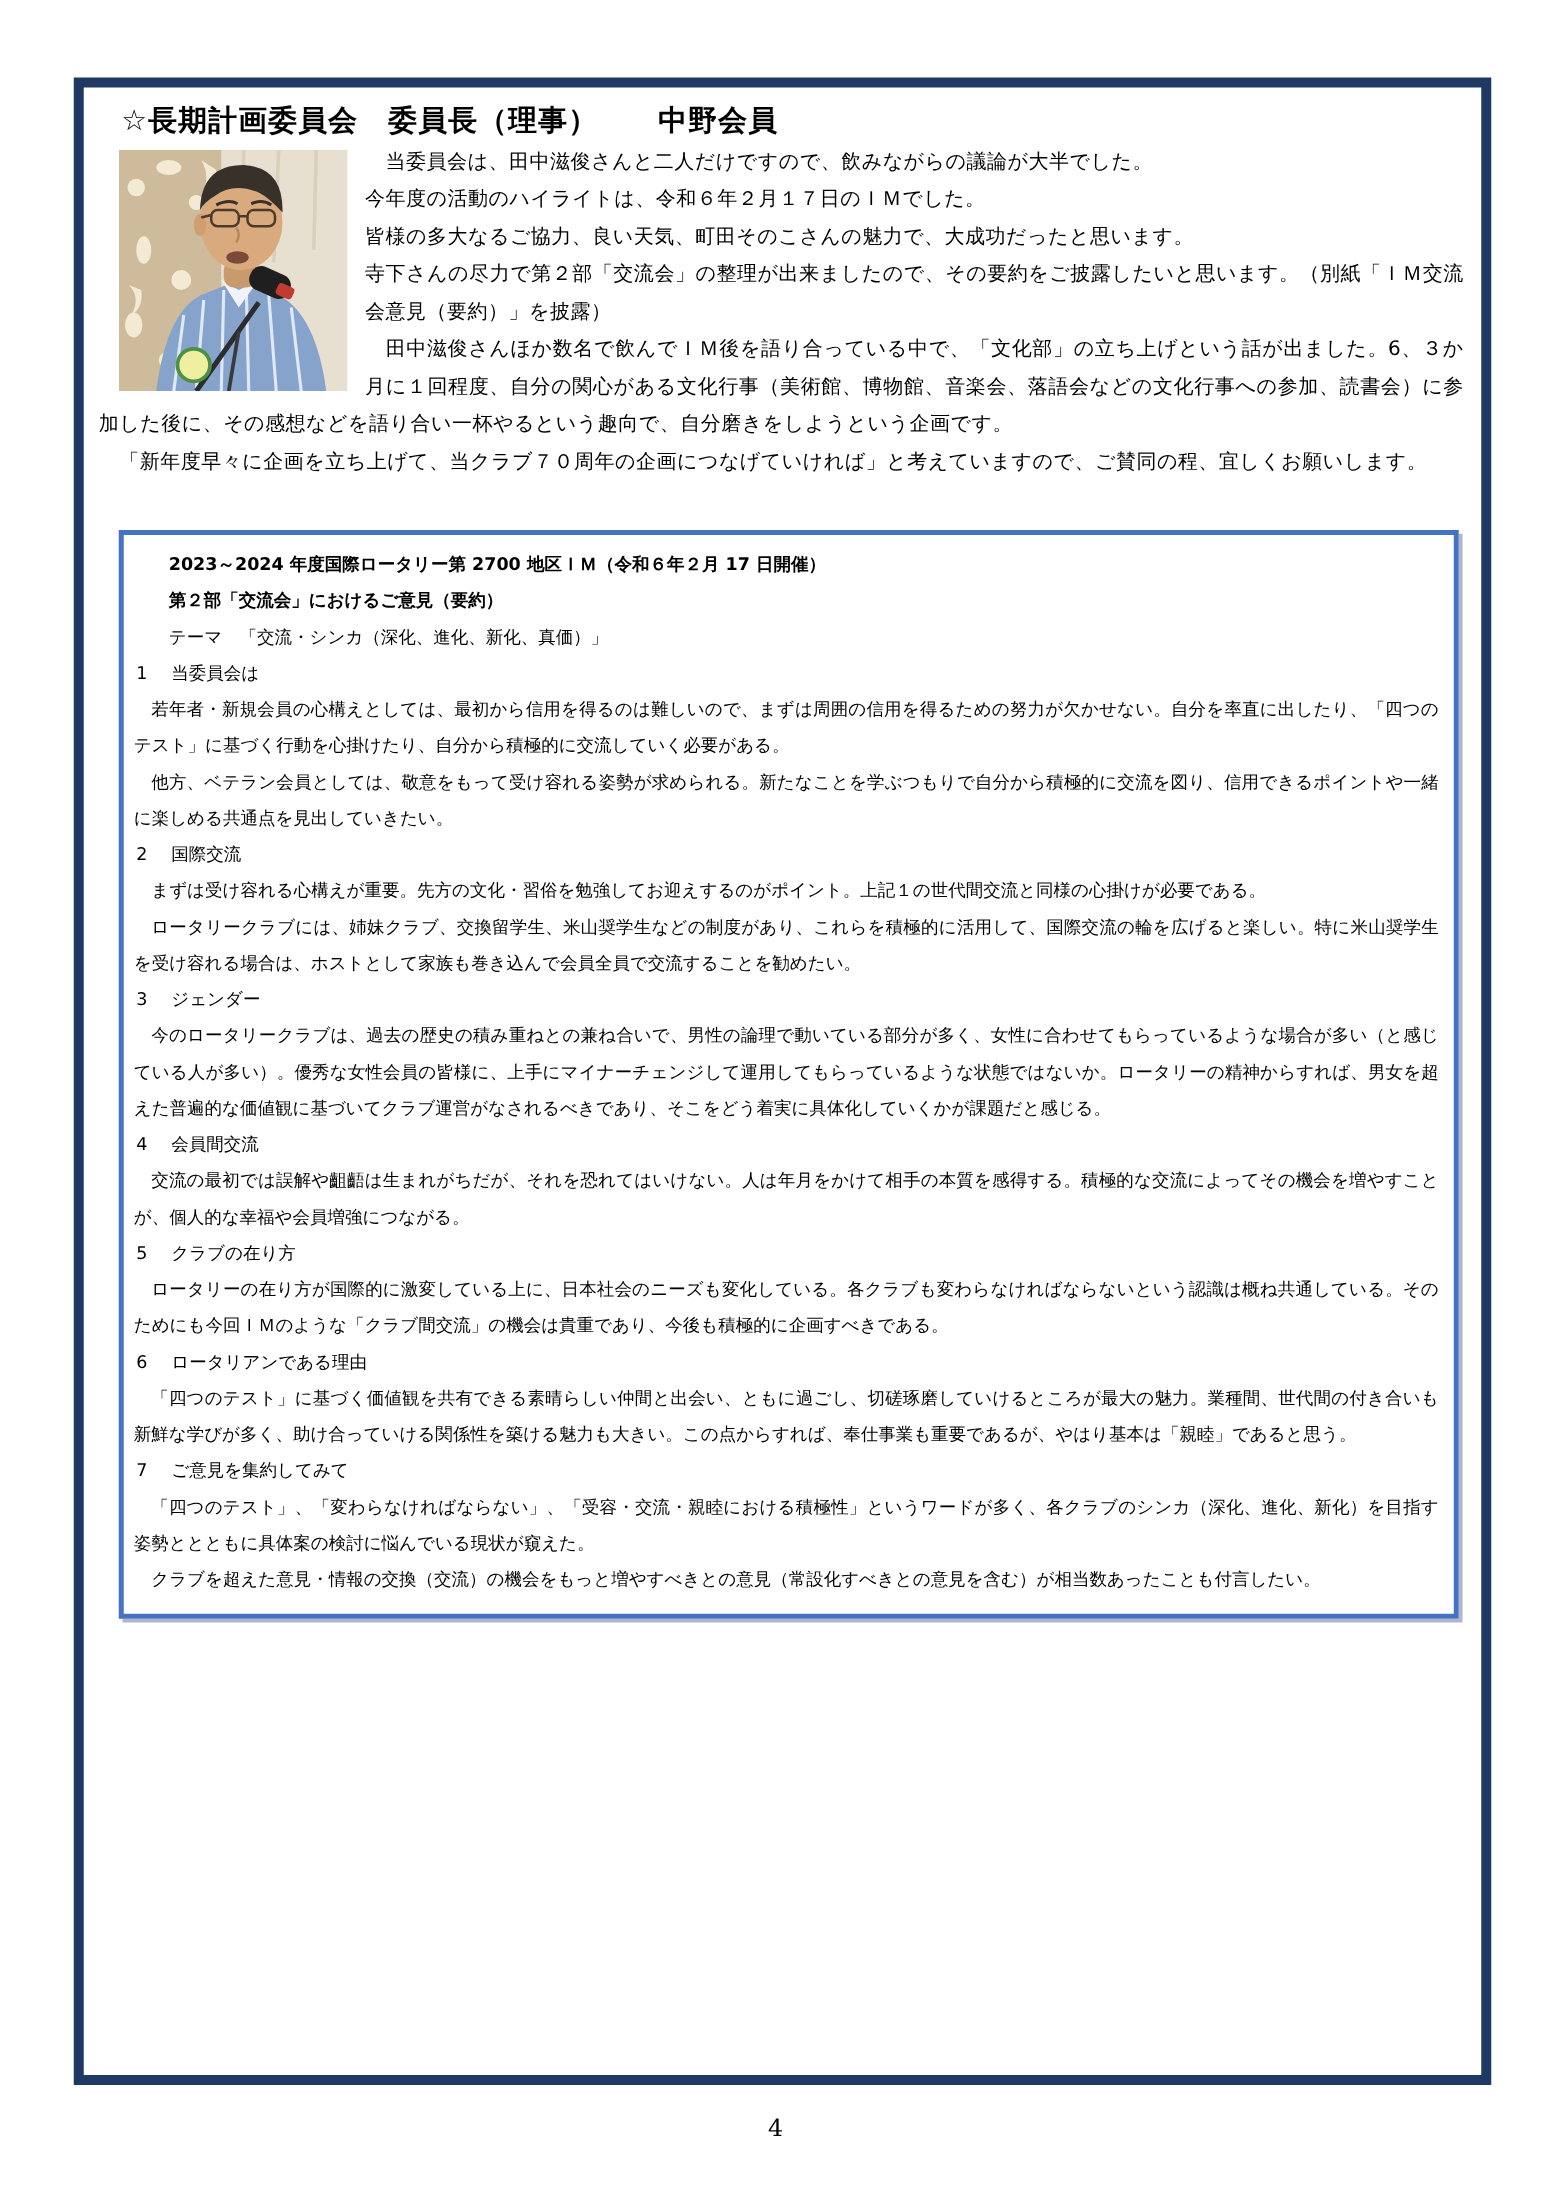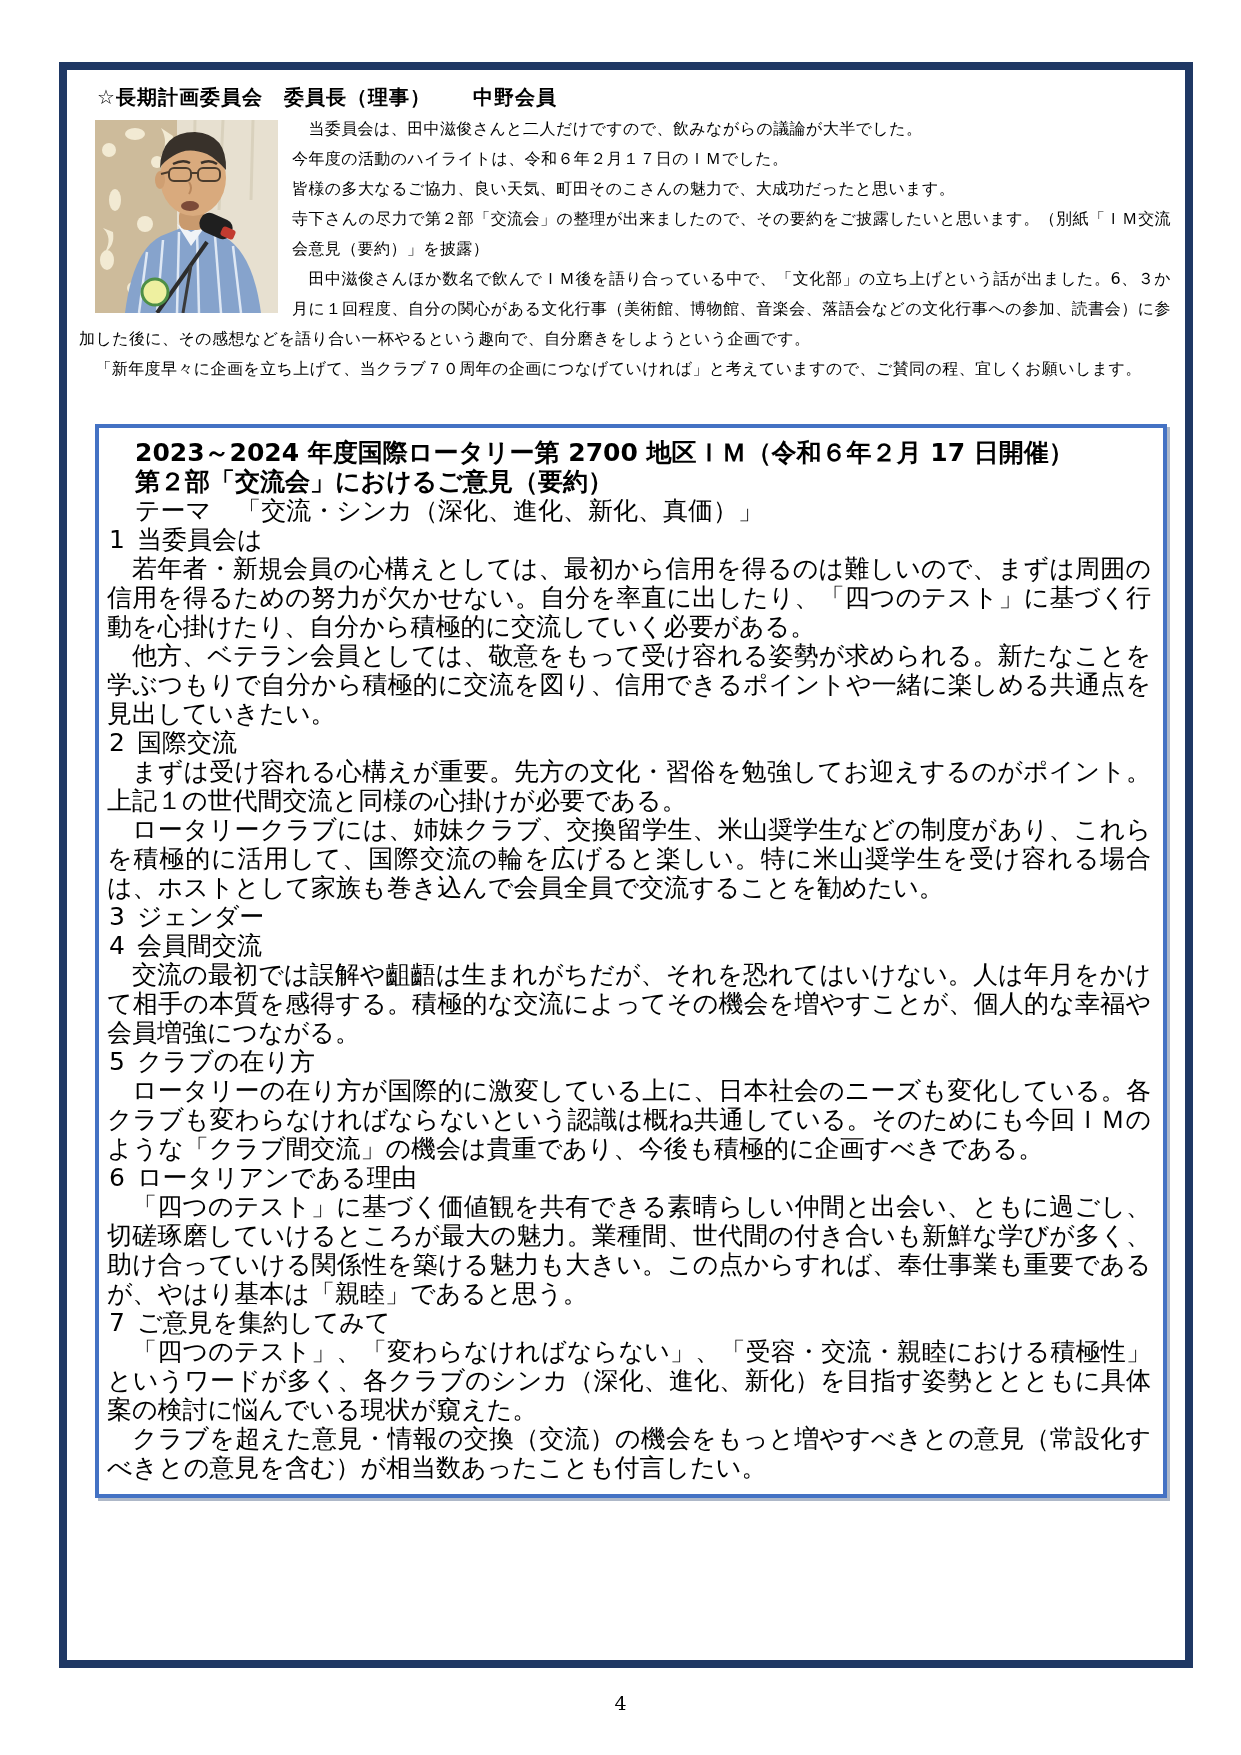--- a/index.html
+++ b/index.html
@@ -15,21 +15,21 @@
     position:absolute; left:59px; top:62px;
     width:1118px; height:1590px;
     border:8px solid #1f3864;
     background:#fff;
     box-sizing:content-box;
     overflow:hidden;
   }
   .frame-inner { padding:8px 14px 0 12px; }
 
   .heading {
-    font-size:20px; font-weight:bold;
+    font-size:23px; font-weight:bold;
     margin:4px 0 2px 18px;
     letter-spacing:1px;
     line-height:30px;
   }
 
   .photo {
     float:left;
     width:183px; height:193px;
     margin:6px 14px 4px 16px;
     overflow:hidden;
@@ -44,21 +44,21 @@
     text-justify:inter-ideograph;
   }
   .top-text p { margin:0; }
 
   .im-box {
     clear:both;
     margin:40px 4px 0 16px;
     border:4px solid #4472c4;
     box-shadow:3px 3px 0 #aeb8c8;
     padding:10px 12px 12px 8px;
-    font-size:25px;
+    font-size:14px;
     line-height:29px;
     text-justify:inter-ideograph;
   }
   .box-title {
     margin:0 0 0 28px;
     font-weight:bold;
   }
   .box-theme { margin:0 0 0 28px; }
 
   .sec-head { margin:0; }
@@ -174,20 +174,21 @@
         </div>
 
         <div>
           <p class="sec-head"><span class="sec-num">2</span><span class="sec-title">国際交流</span></p>
           <p class="sec-body">まずは受け容れる心構えが重要。先方の文化・習俗を勉強してお迎えするのがポイント。上記１の世代間交流と同様の心掛けが必要である。</p>
           <p class="sec-body">ロータリークラブには、姉妹クラブ、交換留学生、米山奨学生などの制度があり、これらを積極的に活用して、国際交流の輪を広げると楽しい。特に米山奨学生を受け容れる場合は、ホストとして家族も巻き込んで会員全員で交流することを勧めたい。</p>
         </div>
 
         <div>
           <p class="sec-head"><span class="sec-num">3</span><span class="sec-title">ジェンダー</span></p>
+          <p class="sec-body">今のロータリークラブは、過去の歴史の積み重ねとの兼ね合いで、男性の論理で動いている部分が多く、女性に合わせてもらっているような場合が多い（と感じている人が多い）。優秀な女性会員の皆様に、上手にマイナーチェンジして運用してもらっているような状態ではないか。ロータリーの精神からすれば、男女を超えた普遍的な価値観に基づいてクラブ運営がなされるべきであり、そこをどう着実に具体化していくかが課題だと感じる。</p>
         </div>
 
         <div>
           <p class="sec-head"><span class="sec-num">4</span><span class="sec-title">会員間交流</span></p>
           <p class="sec-body">交流の最初では誤解や齟齬は生まれがちだが、それを恐れてはいけない。人は年月をかけて相手の本質を感得する。積極的な交流によってその機会を増やすことが、個人的な幸福や会員増強につながる。</p>
         </div>
 
         <div>
           <p class="sec-head"><span class="sec-num">5</span><span class="sec-title">クラブの在り方</span></p>
           <p class="sec-body">ロータリーの在り方が国際的に激変している上に、日本社会のニーズも変化している。各クラブも変わらなければならないという認識は概ね共通している。そのためにも今回ＩＭのような「クラブ間交流」の機会は貴重であり、今後も積極的に企画すべきである。</p>

